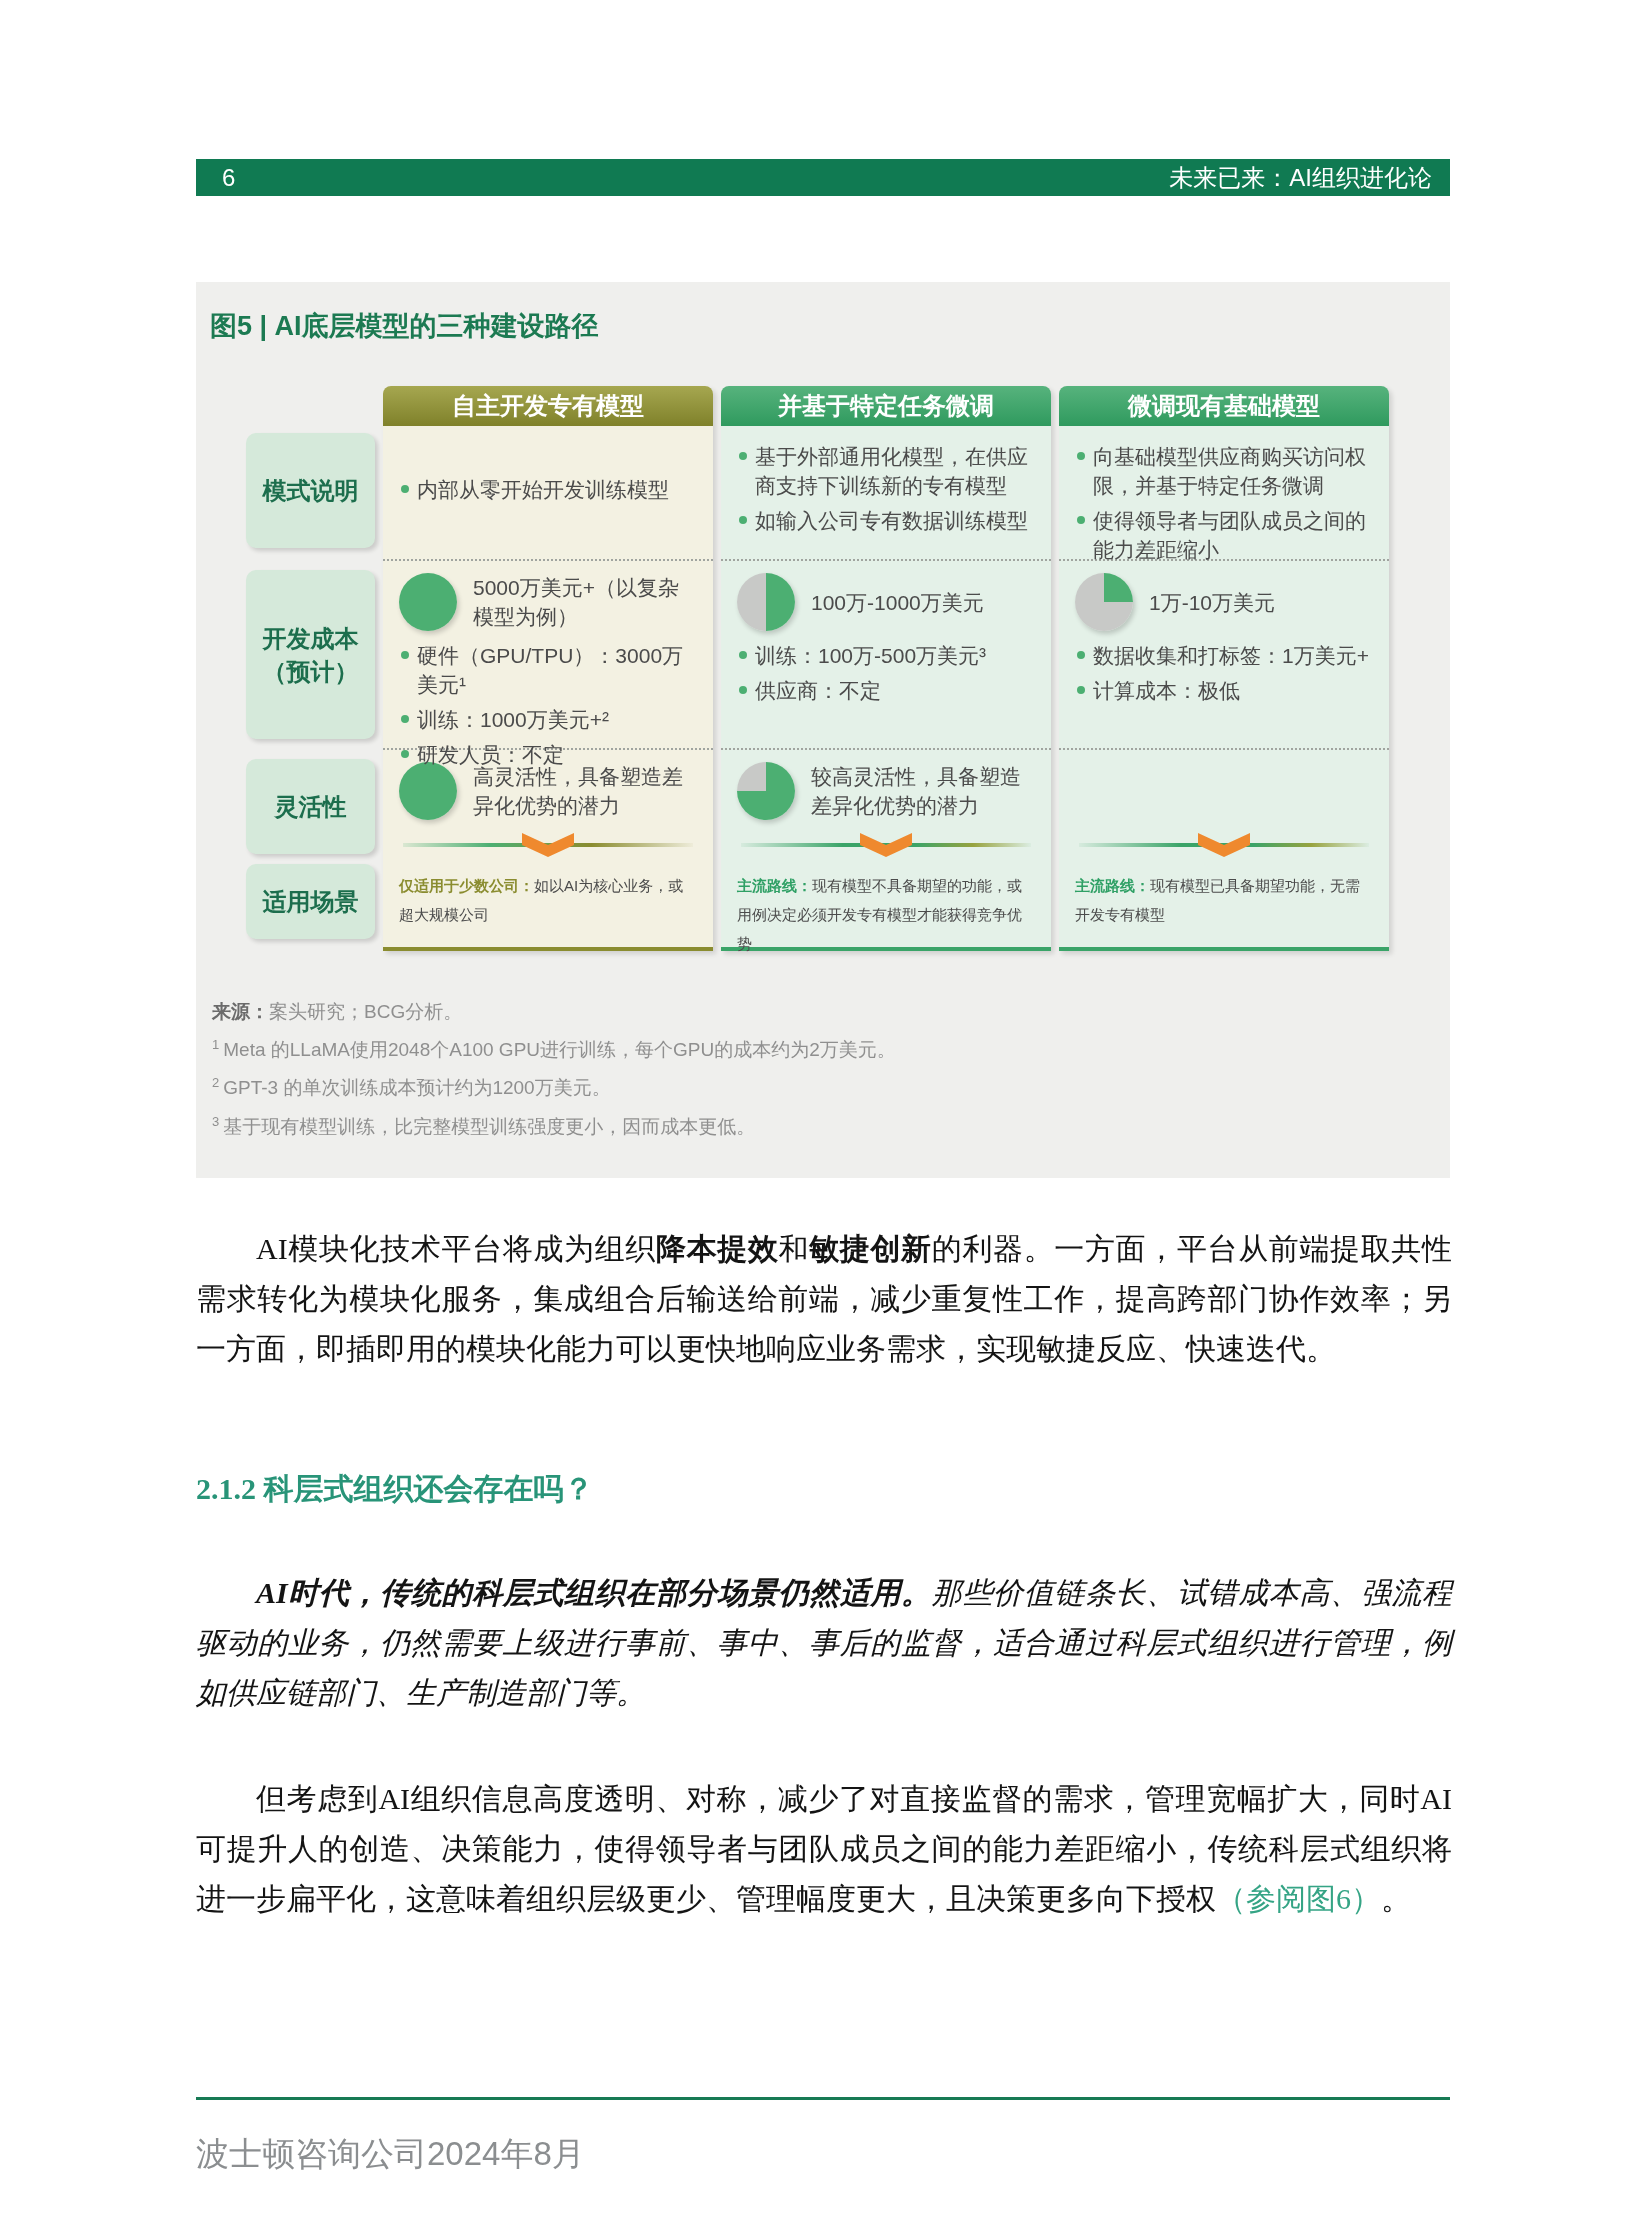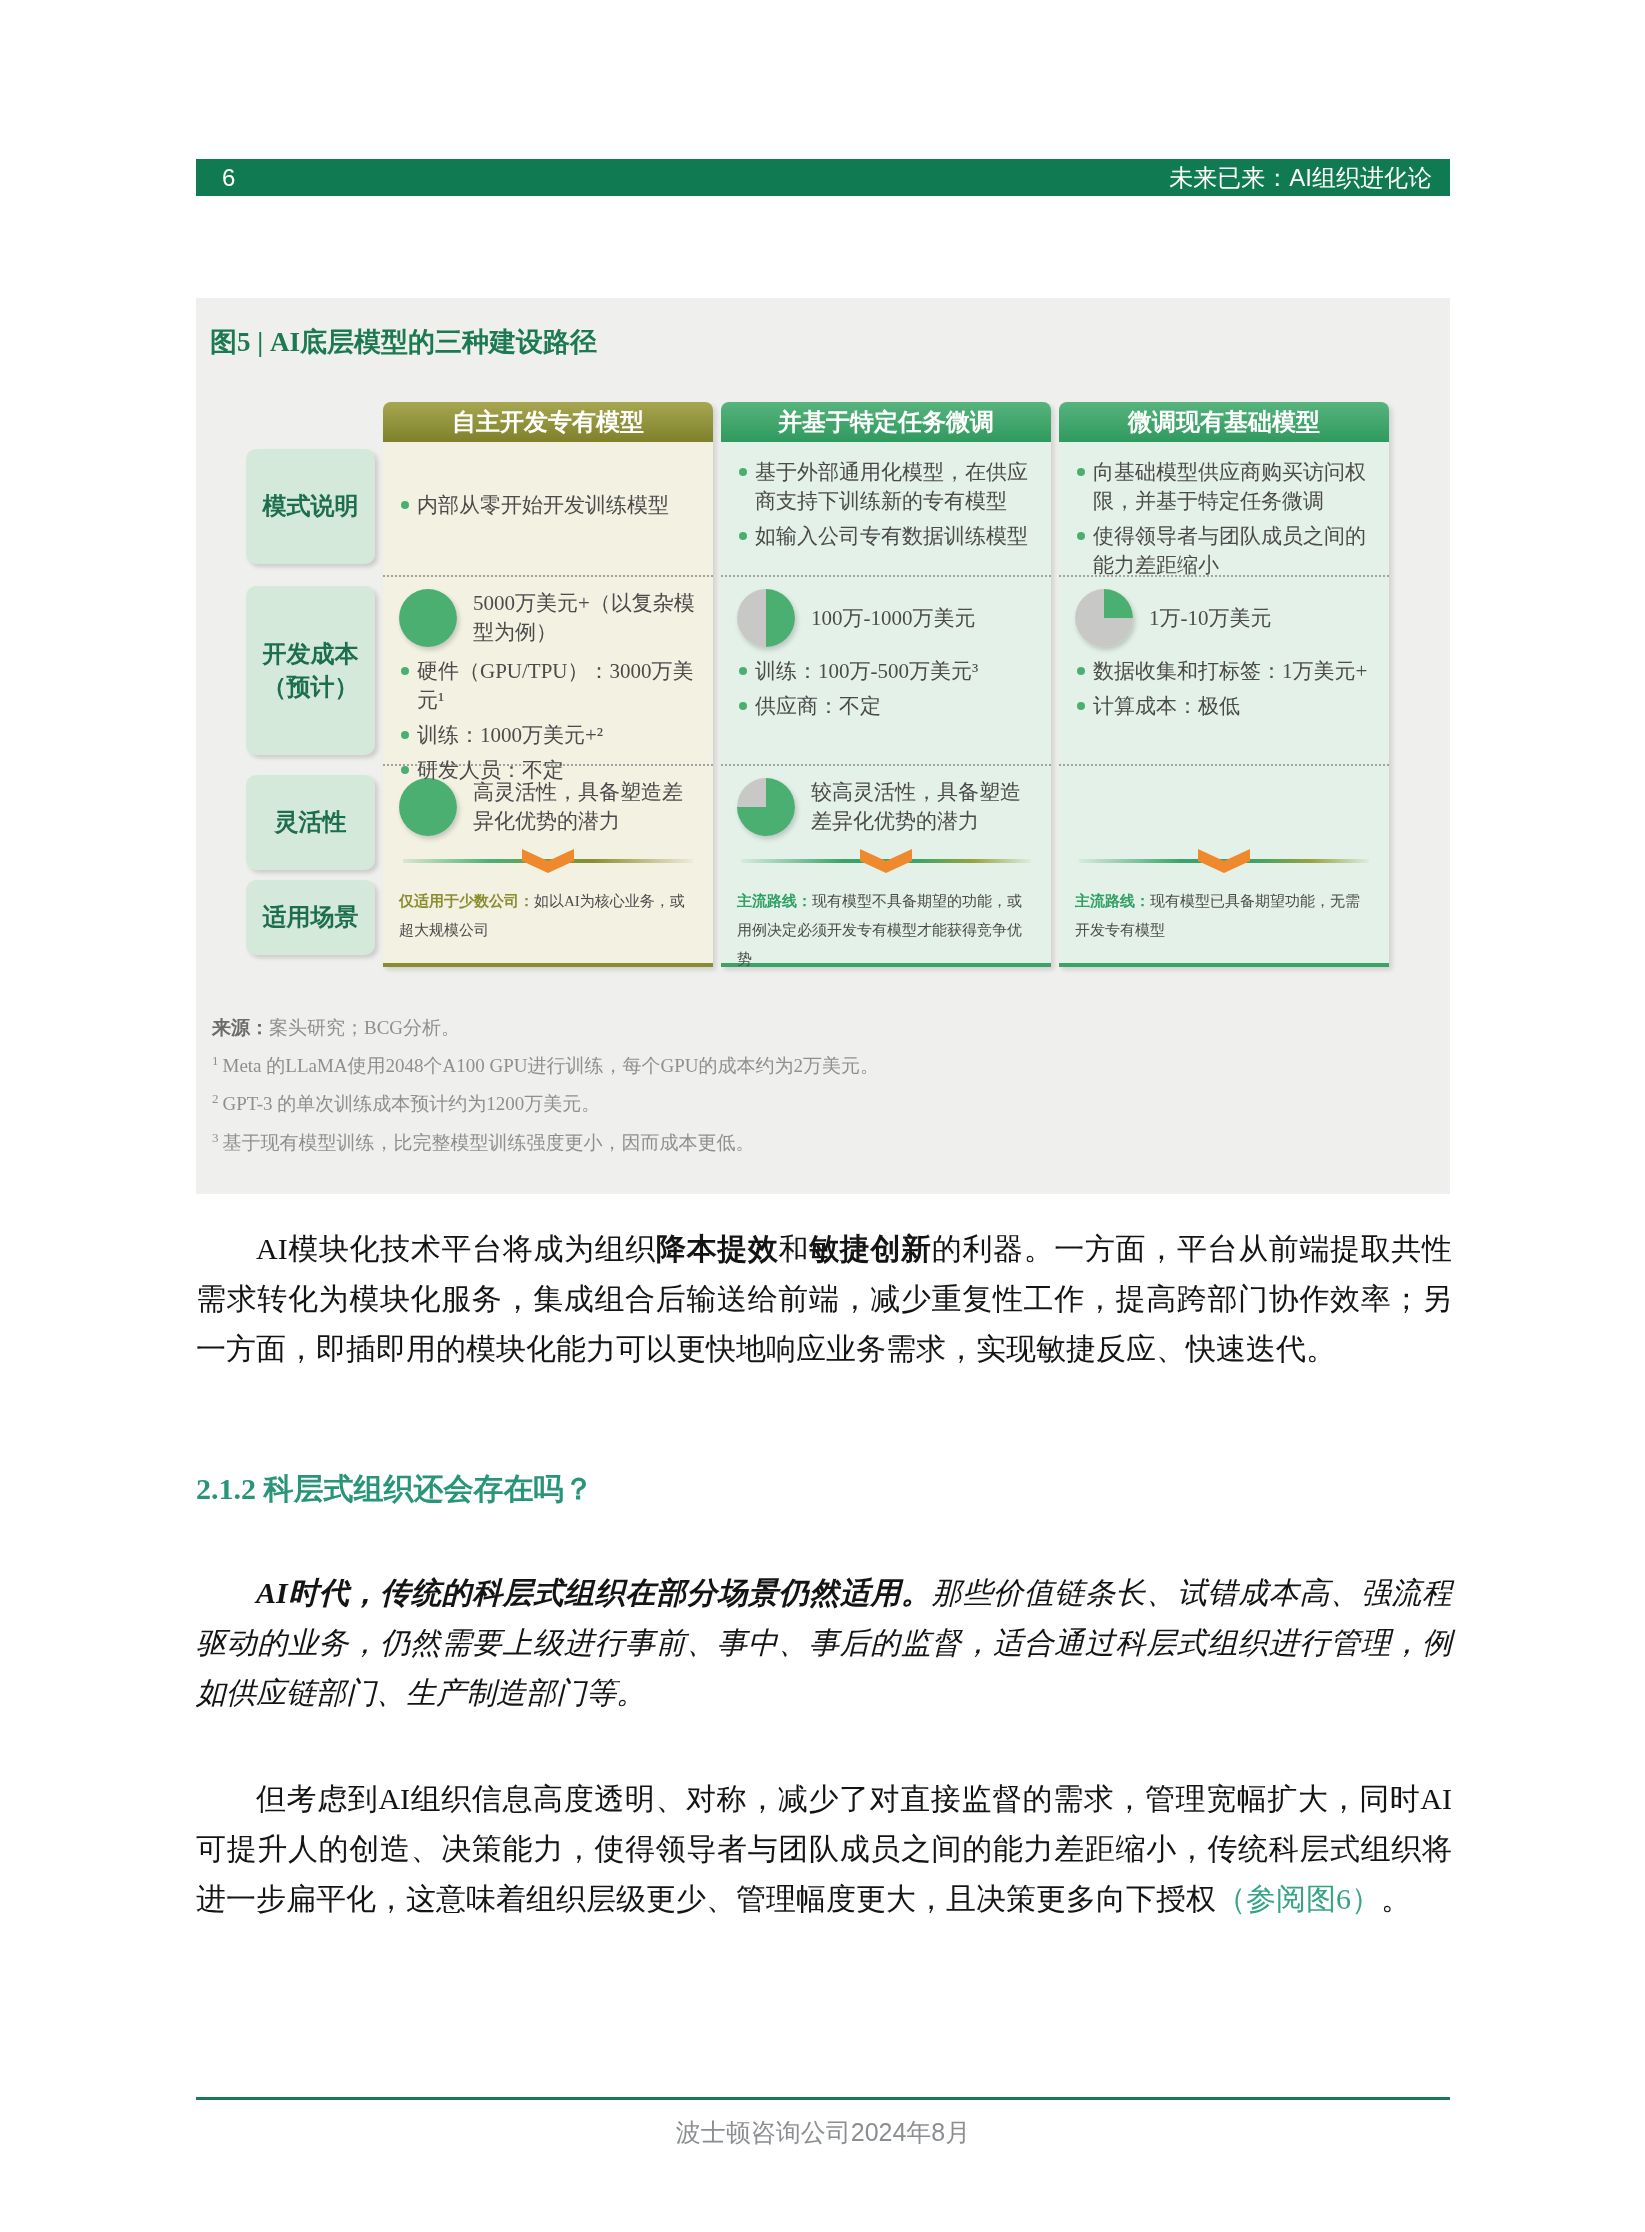--- a/index.html
+++ b/index.html
@@ -22,24 +22,24 @@
     color: #ffffff;
     display: flex; align-items: center; justify-content: space-between;
     padding: 0 18px 0 26px;
     font-family: "Liberation Sans", "DejaVu Sans", sans-serif;
     font-size: 24px;
   }
 
   
   .figure-panel {
     position: absolute;
-    left: 196px; top: 298px;
+    left: 196px; top: 282px;
     width: 1254px; min-height: 896px;
     background: #efefed;
-    font-family: Liberation Serif, serif;
+    font-family: Liberation Sans, sans-serif;
     padding: 26px 0 24px 0;
   }
   .figure-title {
     margin-left: 14px;
     color: #1c7a52;
     font-size: 27px;
     font-weight: bold;
     margin-bottom: 42px;
   }
 
@@ -135,24 +135,24 @@
   .body-text b { font-weight: bold; }
   .sec-heading { margin-top: 95px; font-size: 30px; font-weight: bold; color: #289478; }
   .p2 { margin-top: 58px; font-style: italic; }
   .p3 { margin-top: 56px; }
   .figref { color: #35a485; }
 
   
   .page-footer {
     position: absolute; left: 196px; top: 2097px; width: 1254px;
     border-top: 3px solid #177a54;
-    padding-top: 16px;
-    display: flex; justify-content: center; align-items: center;
+    padding-top: 32px;
+    display: flex; justify-content: flex-start; align-items: center;
     font-family: "Liberation Sans", "DejaVu Sans", sans-serif;
-    font-size: 25px; color: #8b8e90;
+    font-size: 33px; color: #8b8e90;
   }
 </style>
 </head>
 <body>
 
 <div class="page">
 
   <div class="page-header">
     <span>6</span>
     <span>未来已来：AI组织进化论</span>

